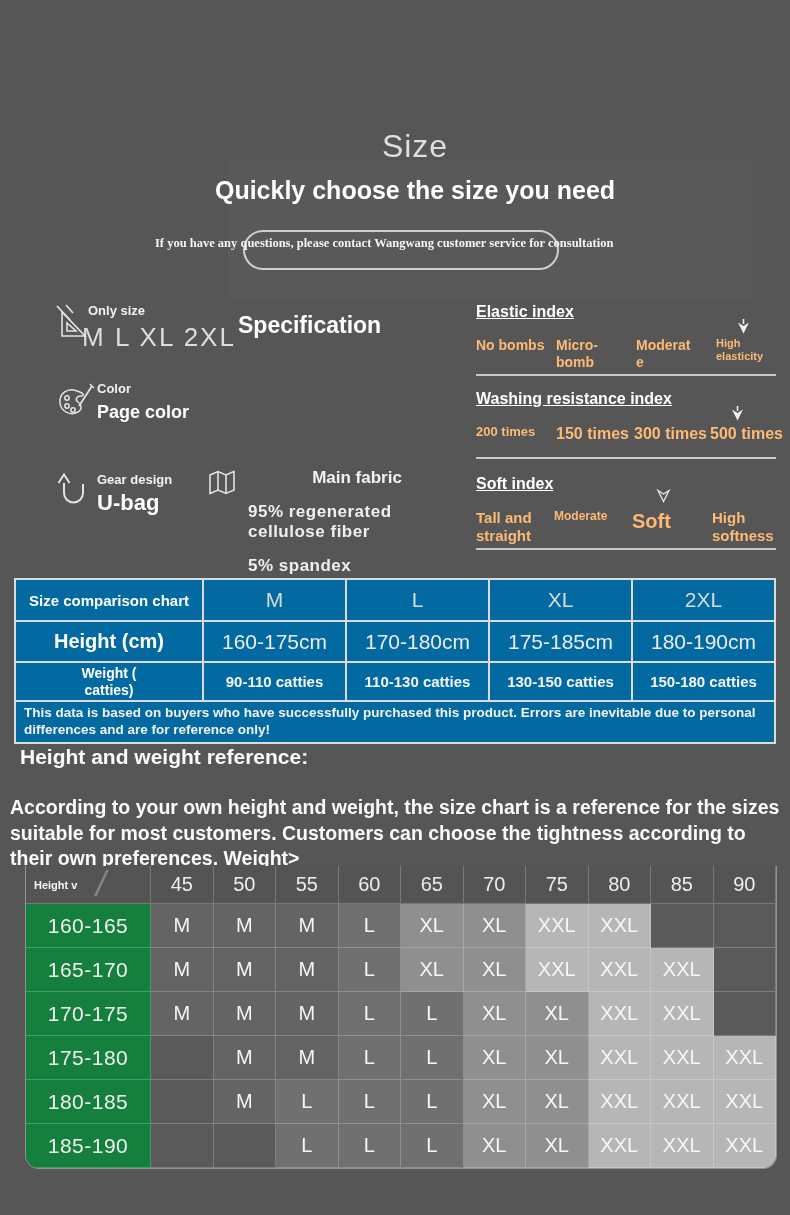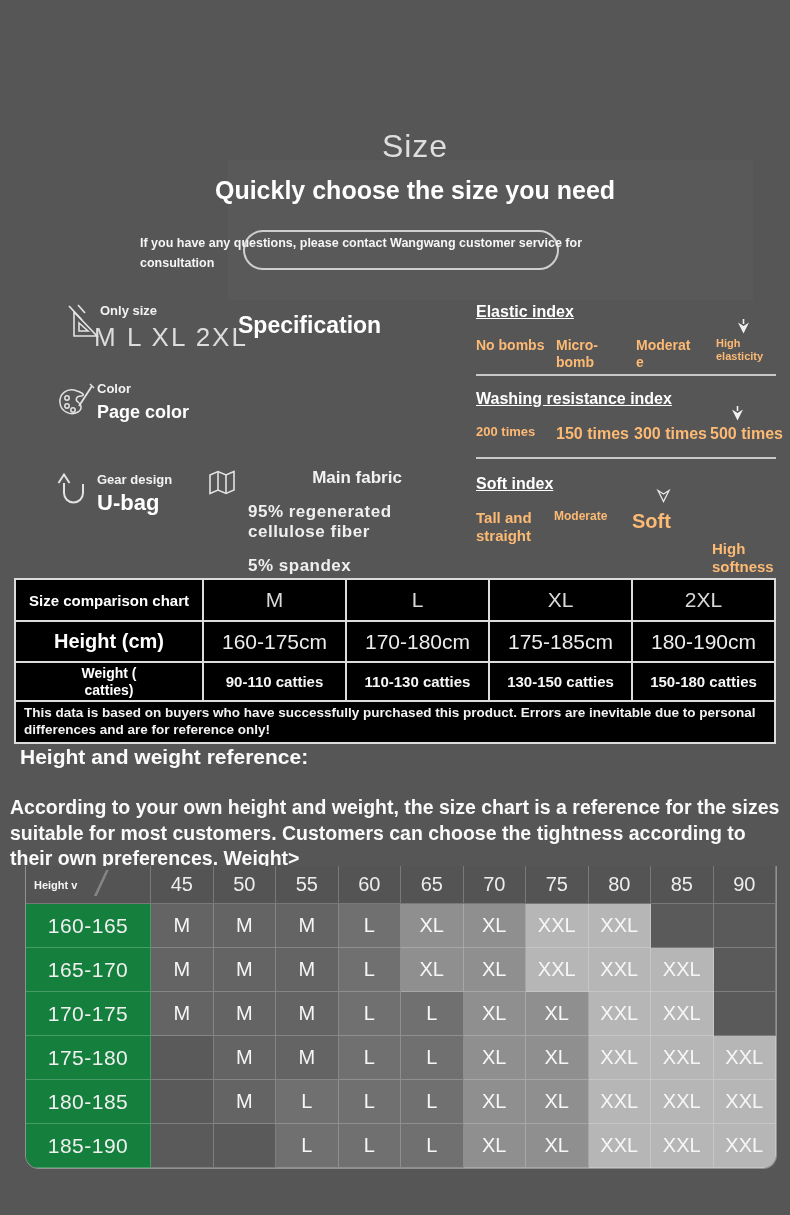--- a/index.html
+++ b/index.html
@@ -3,27 +3,27 @@
 <meta charset="utf-8">
 <style>
   html,body{margin:0;padding:0;}
   .page{position:relative;width:790px;height:1215px;background:#565656;overflow:hidden;
         font-family:"Liberation Sans","DejaVu Sans",sans-serif;color:#fff;padding-left:40px;}
   .band{position:absolute;left:228px;top:160px;width:525px;height:140px;background:rgba(255,255,255,0.025);}
   .title{position:absolute;left:0;top:128px;width:100%;text-align:center;font-size:32px;
          font-weight:400;color:#dedede;letter-spacing:1px;}
   .headline{position:absolute;left:0;top:176px;width:100%;text-align:center;font-size:25px;font-weight:700;color:#fff;}
   .note-pill{position:absolute;left:243px;top:230px;width:312px;height:36px;border:2px solid #cfcfcf;border-radius:20px;}
-  .note{position:absolute;left:140px;top:233px;width:460px;font-size:12.5px;font-weight:700;line-height:1.6;color:#f5f5f5;}
+  .note{position:absolute;left:155px;top:233px;width:460px;font-size:12.5px;font-weight:700;line-height:1.6;color:#f5f5f5;font-family:Liberation Serif, serif;}
   .spec-heading{position:absolute;left:238px;top:312px;font-size:23px;font-weight:700;color:#fff;}
 
   .spec-item{position:absolute;}
   .spec-icon{position:absolute;left:0;top:0;}
   .spec-label{font-size:13px;font-weight:700;color:#f2f2f2;}
-  #spec-0{left:66px;top:303px;width:220px;}
+  #spec-0{left:54px;top:303px;width:220px;}
   #spec-0 .spec-label{margin-left:34px;}
   #spec-0 .spec-value{margin-left:28px;margin-top:4px;font-size:26px;font-weight:400;color:#dcdcdc;letter-spacing:2px;}
   #spec-1{left:57px;top:378px;width:220px;}
   #spec-1 .spec-label{margin-left:40px;margin-top:3px;}
   #spec-1 .spec-value{margin-left:40px;margin-top:6px;font-size:18px;font-weight:700;color:#fff;}
   #spec-2{left:54px;top:470px;width:200px;}
   #spec-2 .spec-label{margin-left:43px;margin-top:2px;}
   #spec-2 .spec-value{margin-left:43px;margin-top:3px;font-size:22px;font-weight:700;color:#fff;}
   #spec-3{left:206px;top:468px;width:260px;}
   #spec-3 .spec-label{margin-left:42px;font-size:17px;text-align:center;}
@@ -39,25 +39,25 @@
   #idx-0 .lv2 span{display:inline-block;max-width:58px;word-break:break-all;}
   #idx-0 .lv3{width:60px;font-size:11px;}
   #idx-1 .lv{white-space:nowrap;font-size:16px;}
   #idx-1 .lv0{width:80px;font-size:13px;}#idx-1 .lv1{width:78px;}#idx-1 .lv2{width:76px;}#idx-1 .lv3{width:66px;}
   #idx-2 .lv0{width:78px;font-size:15px;}
   #idx-2 .lv0 span{display:inline-block;max-width:70px;}
   #idx-2 .lv1{width:78px;font-size:12px;}
   #idx-2 .lv1 span{display:inline-block;max-width:56px;word-break:break-all;}
   #idx-2 .lv2{width:80px;font-size:20px;}
   #idx-2 .lv3{width:64px;font-size:15px;}
-  #idx-2 .lv3 span{display:inline-block;max-width:62px;margin-top:31px;}
+  #idx-2 .lv3 span{display:inline-block;max-width:62px;}
   .marker{position:absolute;top:-18px;left:20px;line-height:0;}
   #idx-2 .marker{top:-21px;left:24px;}
 
-  .size-table{position:absolute;left:14px;top:578px;width:762px;border-collapse:collapse;table-layout:fixed;background:#000000;}
+  .size-table{position:absolute;left:14px;top:578px;width:762px;border-collapse:collapse;table-layout:fixed;background:#0369a1;}
   .size-table td{border:2px solid #dcdcdc;text-align:center;vertical-align:middle;padding:2px;}
   .size-table .th-label{width:182px;font-size:15px;font-weight:700;height:36px;}
   .size-table .th-size{font-size:21px;font-weight:400;color:#d9d9d9;}
   .size-table .row-label{font-weight:700;}
   .size-table .row-label.r0{font-size:20px;height:35px;}
   .size-table .row-label.r1{font-size:14px;height:33px;line-height:1.15;}
   .size-table .row-label.r1 span{display:inline-block;width:72px;text-align:center;}
   .size-table .val.r0{font-size:21px;font-weight:400;color:#ececec;}
   .size-table .val.r1{font-size:15px;font-weight:700;color:#f6f6f6;}
   .size-table .disclaimer{font-size:13.5px;font-weight:700;text-align:left;padding:3px 8px;line-height:1.25;color:#f3f3f3;}

